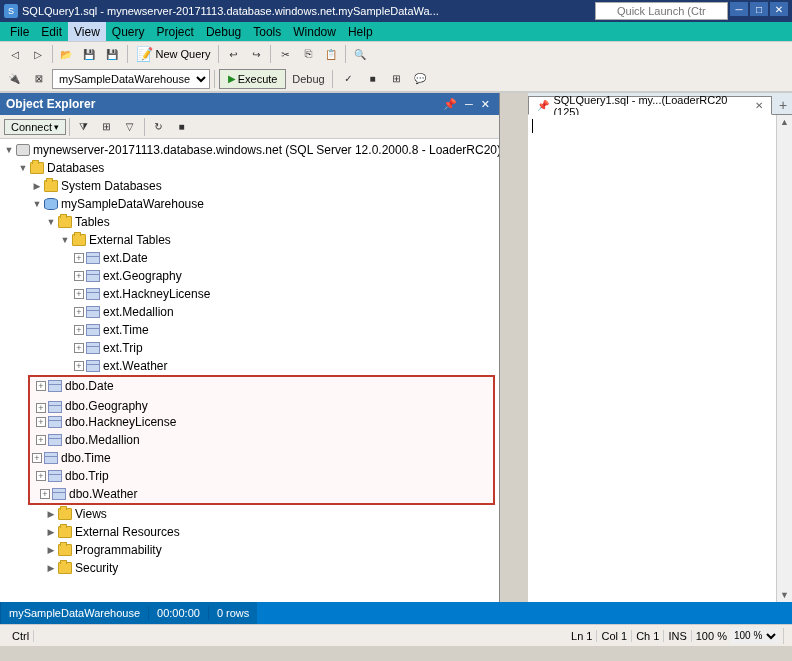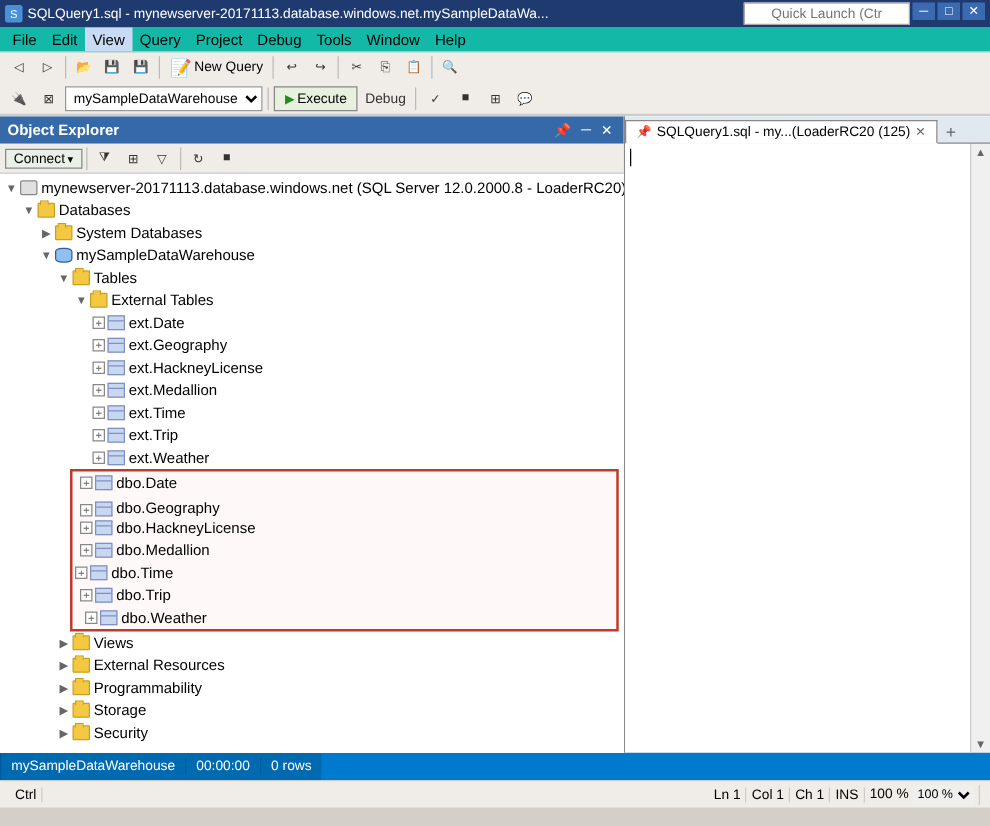--- a/index.html
+++ b/index.html
@@ -153,21 +153,21 @@
     .indent-0 { padding-left: 2px; }
     .indent-1 { padding-left: 16px; }
     .indent-2 { padding-left: 30px; }
     .indent-3 { padding-left: 44px; }
     .indent-4 { padding-left: 58px; }
     .indent-5 { padding-left: 72px; }
 
     
     .highlighted-box {
       border: 2px solid #c0392b;
-      margin-left: 56px;
+      margin-left: 28px;
       margin-right: 4px;
       background: #fff8f8;
     }
     .highlighted-box .tree-node { padding-left: 10px; }
 
     
     .query-panel {
       flex: 1;
       background: white;
       display: flex;
@@ -329,21 +329,21 @@
     </button>
     <button class="toolbar-btn" style="font-size:11px;width:40px;">Debug</button>
     <div class="toolbar-sep"></div>
     <button class="toolbar-btn">✓</button>
     <button class="toolbar-btn">■</button>
     <button class="toolbar-btn">⊞</button>
     <button class="toolbar-btn">💬</button>
   </div>
 </div>
 
-<div class="main-area" style="height: 509px;">
+<div class="main-area" style="height: 509px; gap: 28px;">
 
   <div class="object-explorer">
     <div class="oe-header">
       <span>Object Explorer</span>
       <div class="oe-header-right">
         <button class="oe-header-btn">📌</button>
         <button class="oe-header-btn">─</button>
         <button class="oe-header-btn">✕</button>
       </div>
     </div>
@@ -490,25 +490,20 @@
         <span class="icon-folder"></span>
         <span>External Resources</span>
       </div>
 
       <div class="tree-node indent-3">
         <span class="expander closed"></span>
         <span class="icon-folder"></span>
         <span>Programmability</span>
       </div>
 
-      <div class="tree-node indent-3">
-        <span class="expander closed"></span>
-        <span class="icon-folder"></span>
-        <span>Storage</span>
-      </div>
 
       <div class="tree-node indent-3">
         <span class="expander closed"></span>
         <span class="icon-folder"></span>
         <span>Security</span>
       </div>
     </div>
   </div>
 
   <div class="query-panel">

